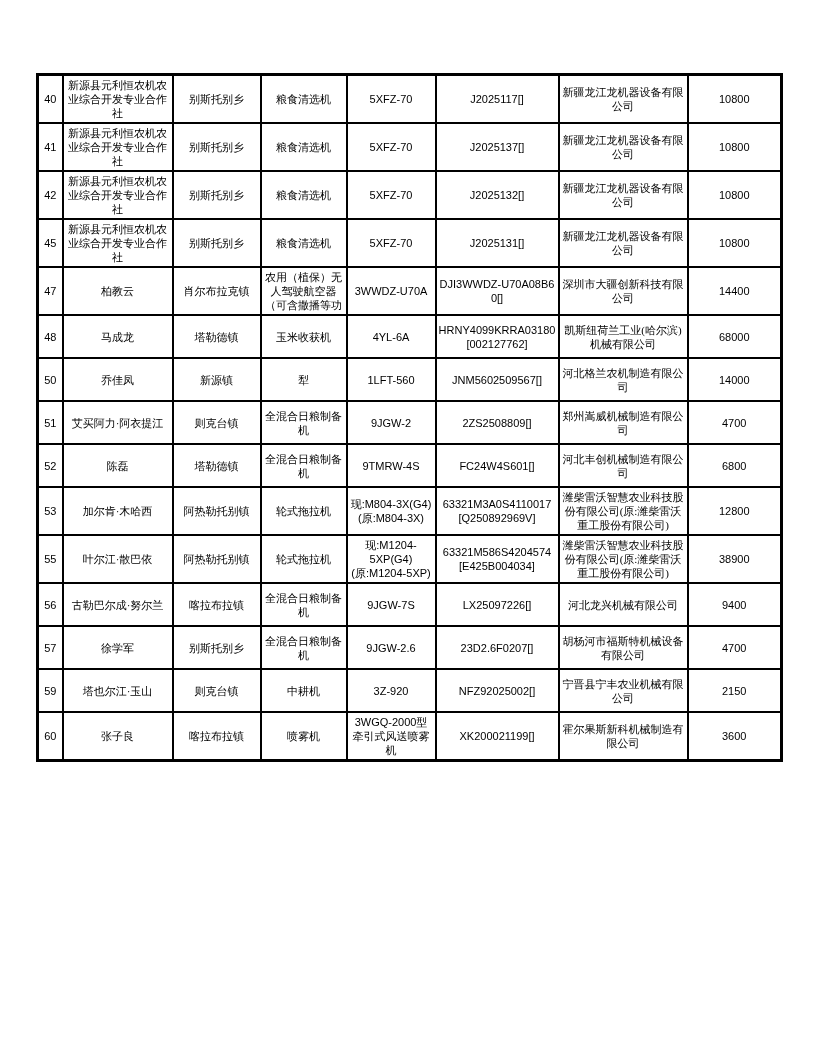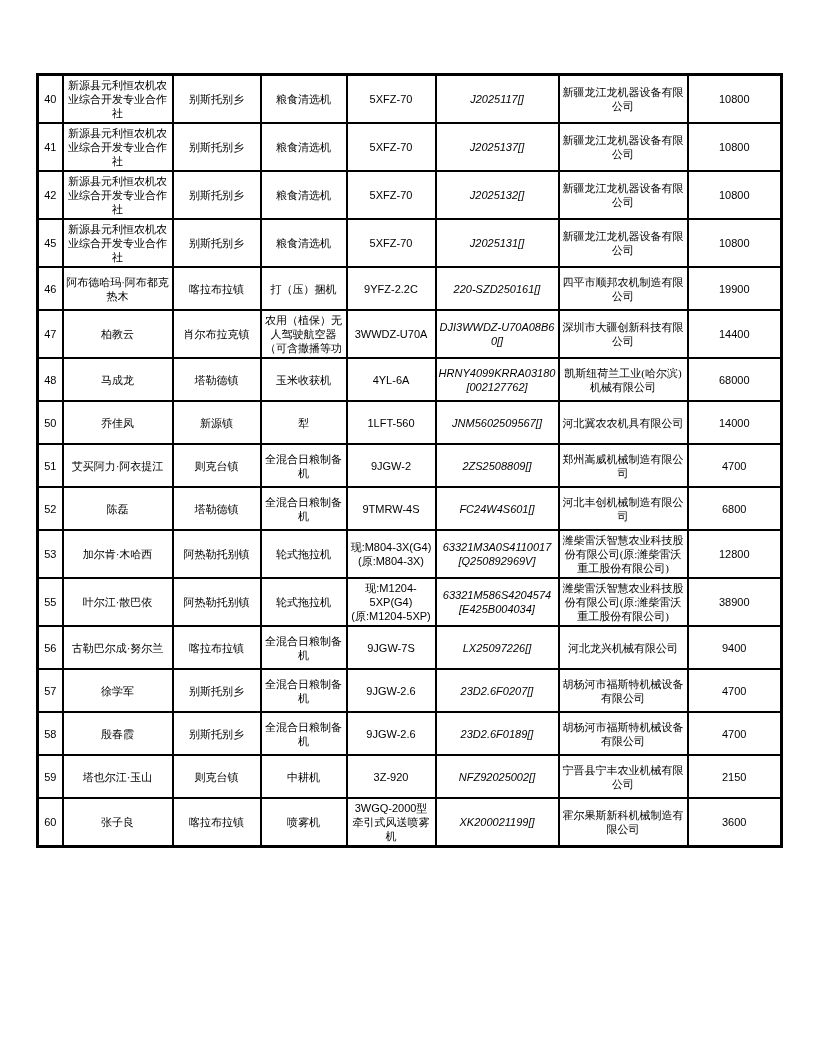--- a/index.html
+++ b/index.html
@@ -34,21 +34,21 @@
   td.cn {
     font-family: "Liberation Serif", "DejaVu Serif", serif;
     font-size: 11px;
     line-height: 14px;
   }
   td.en {
     font-family: "Liberation Sans", "DejaVu Sans", sans-serif;
     font-size: 11px;
     line-height: 14px;
   }
-  td.serial { word-break: break-all; font-style: italic; }
+  td.serial { word-break: break-all; }
   td.model  { word-break: break-word; margin-left: 32px; }
   col.c-seq    { width: 25px; }
   col.c-name   { width: 110px; }
   col.c-town   { width: 88px; }
   col.c-type   { width: 86px; }
   col.c-model  { width: 89px; }
   col.c-serial { width: 123px; }
   col.c-mfr    { width: 129px; }
   col.c-amount { width: 94px; }
 </style>
@@ -102,30 +102,20 @@
           <td class="en">45</td>
           <td class="cn">新源县元利恒农机农业综合开发专业合作社</td>
           <td class="cn">别斯托别乡</td>
           <td class="cn">粮食清选机</td>
           <td class="en model">5XFZ-70</td>
           <td class="en serial">J2025131[]</td>
           <td class="cn">新疆龙江龙机器设备有限公司</td>
           <td class="en">10800</td>
         </tr>
         <tr>
-          <td class="en">46</td>
-          <td class="cn">阿布德哈玛·阿布都克热木</td>
-          <td class="cn">喀拉布拉镇</td>
-          <td class="cn">打（压）捆机</td>
-          <td class="en model">9YFZ-2.2C</td>
-          <td class="en serial">220-SZD250161[]</td>
-          <td class="cn">四平市顺邦农机制造有限公司</td>
-          <td class="en">19900</td>
-        </tr>
-        <tr>
           <td class="en">47</td>
           <td class="cn">柏教云</td>
           <td class="cn">肖尔布拉克镇</td>
           <td class="cn">农用（植保）无人驾驶航空器（可含撒播等功</td>
           <td class="en model">3WWDZ-U70A</td>
           <td class="en serial">DJI3WWDZ-U70A08B60[]</td>
           <td class="cn">深圳市大疆创新科技有限公司</td>
           <td class="en">14400</td>
         </tr>
         <tr>
@@ -138,21 +128,21 @@
           <td class="cn">凯斯纽荷兰工业(哈尔滨)机械有限公司</td>
           <td class="en">68000</td>
         </tr>
         <tr>
           <td class="en">50</td>
           <td class="cn">乔佳凤</td>
           <td class="cn">新源镇</td>
           <td class="cn">犁</td>
           <td class="en model">1LFT-560</td>
           <td class="en serial">JNM5602509567[]</td>
-          <td class="cn">河北冀农农机具有限公司</td>
+          <td class="cn">河北格兰农机制造有限公司</td>
           <td class="en">14000</td>
         </tr>
         <tr>
           <td class="en">51</td>
           <td class="cn">艾买阿力·阿衣提江</td>
           <td class="cn">则克台镇</td>
           <td class="cn">全混合日粮制备机</td>
           <td class="en model">9JGW-2</td>
           <td class="en serial">2ZS2508809[]</td>
           <td class="cn">郑州嵩威机械制造有限公司</td>
@@ -202,30 +192,20 @@
           <td class="en">57</td>
           <td class="cn">徐学军</td>
           <td class="cn">别斯托别乡</td>
           <td class="cn">全混合日粮制备机</td>
           <td class="en model">9JGW-2.6</td>
           <td class="en serial">23D2.6F0207[]</td>
           <td class="cn">胡杨河市福斯特机械设备有限公司</td>
           <td class="en">4700</td>
         </tr>
         <tr>
-          <td class="en">58</td>
-          <td class="cn">殷春霞</td>
-          <td class="cn">别斯托别乡</td>
-          <td class="cn">全混合日粮制备机</td>
-          <td class="en model">9JGW-2.6</td>
-          <td class="en serial">23D2.6F0189[]</td>
-          <td class="cn">胡杨河市福斯特机械设备有限公司</td>
-          <td class="en">4700</td>
-        </tr>
-        <tr>
           <td class="en">59</td>
           <td class="cn">塔也尔江·玉山</td>
           <td class="cn">则克台镇</td>
           <td class="cn">中耕机</td>
           <td class="en model">3Z-920</td>
           <td class="en serial">NFZ92025002[]</td>
           <td class="cn">宁晋县宁丰农业机械有限公司</td>
           <td class="en">2150</td>
         </tr>
         <tr>

